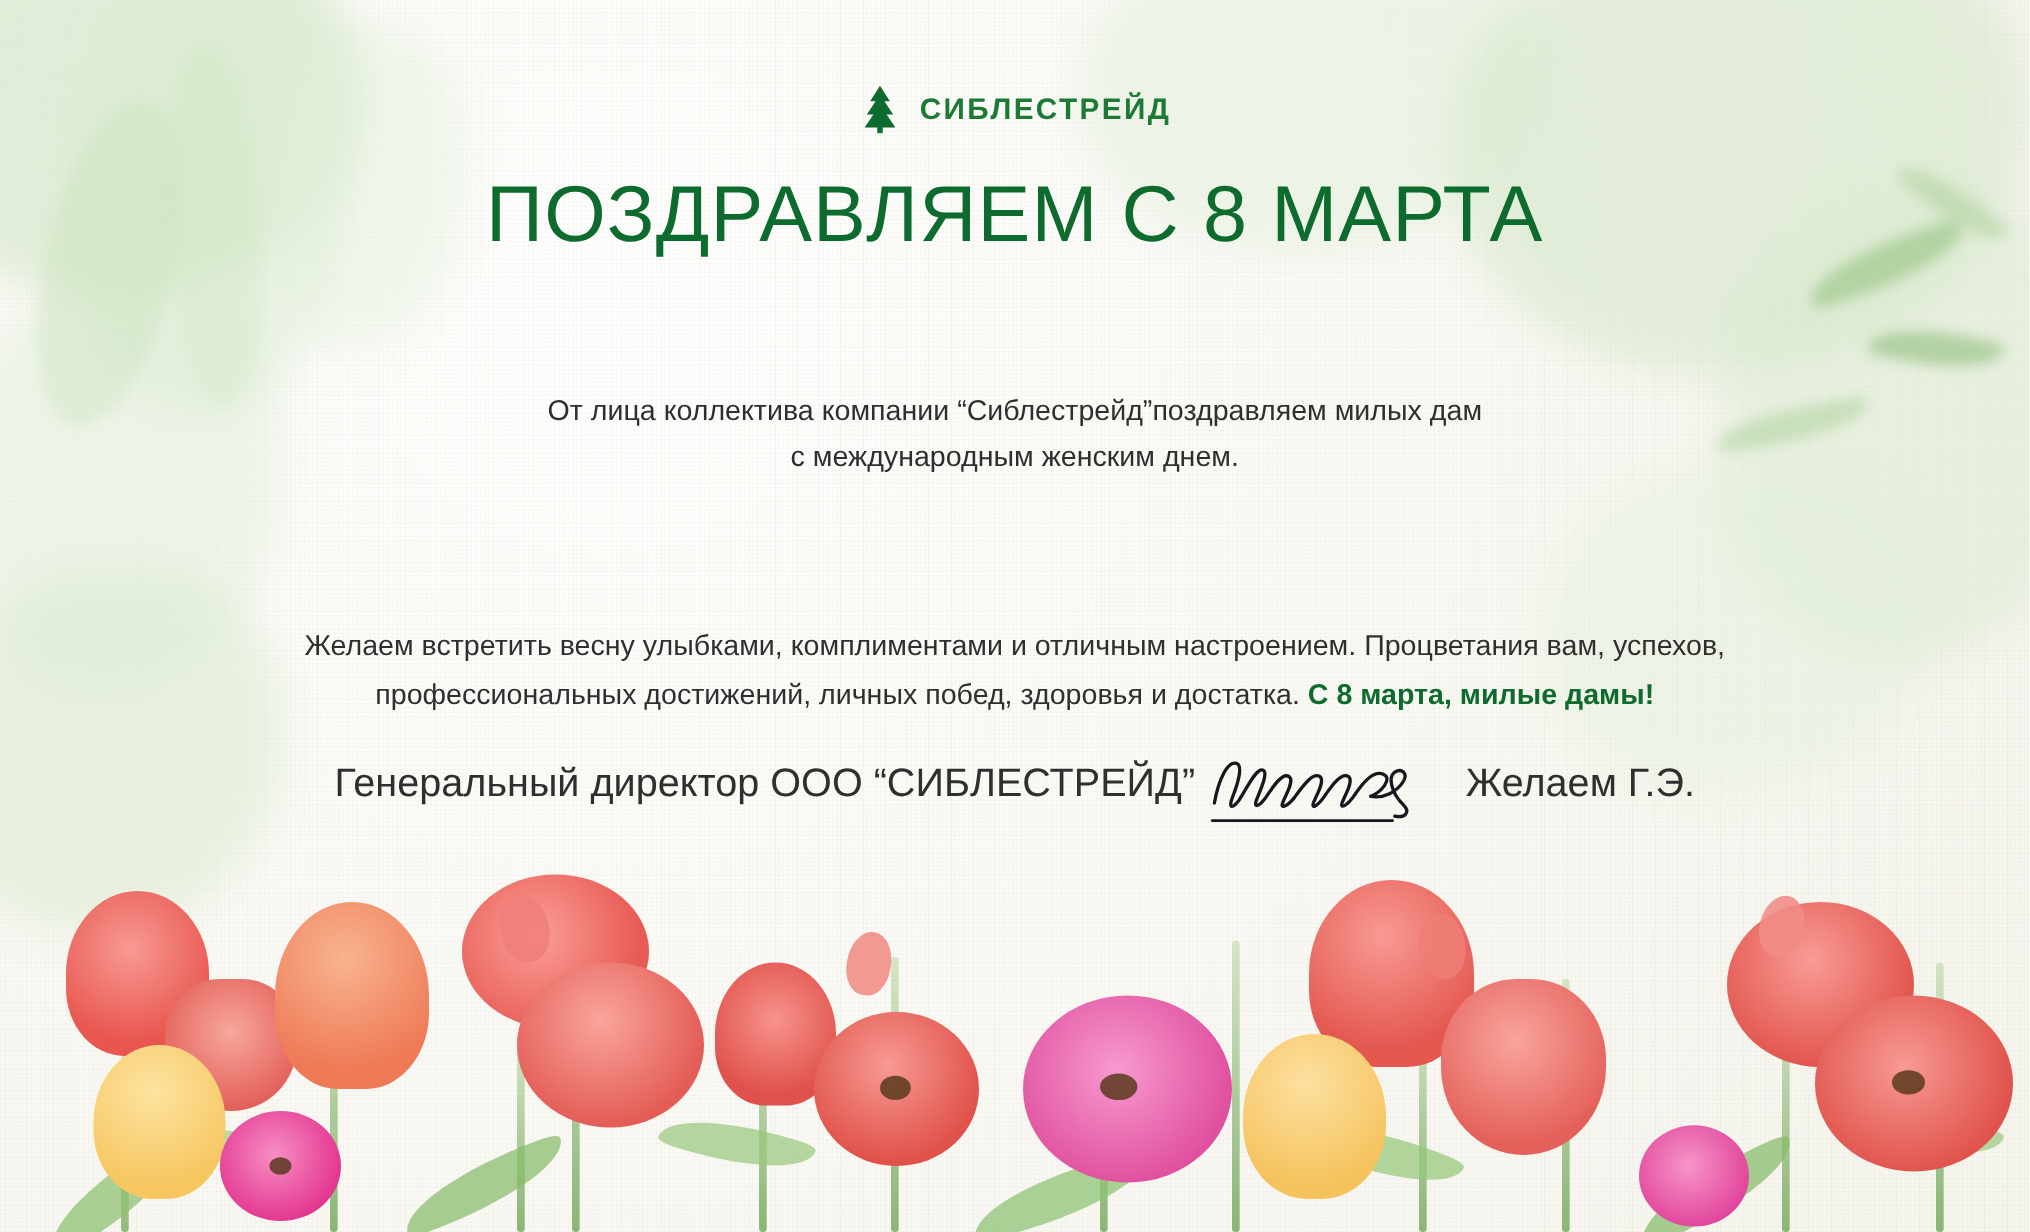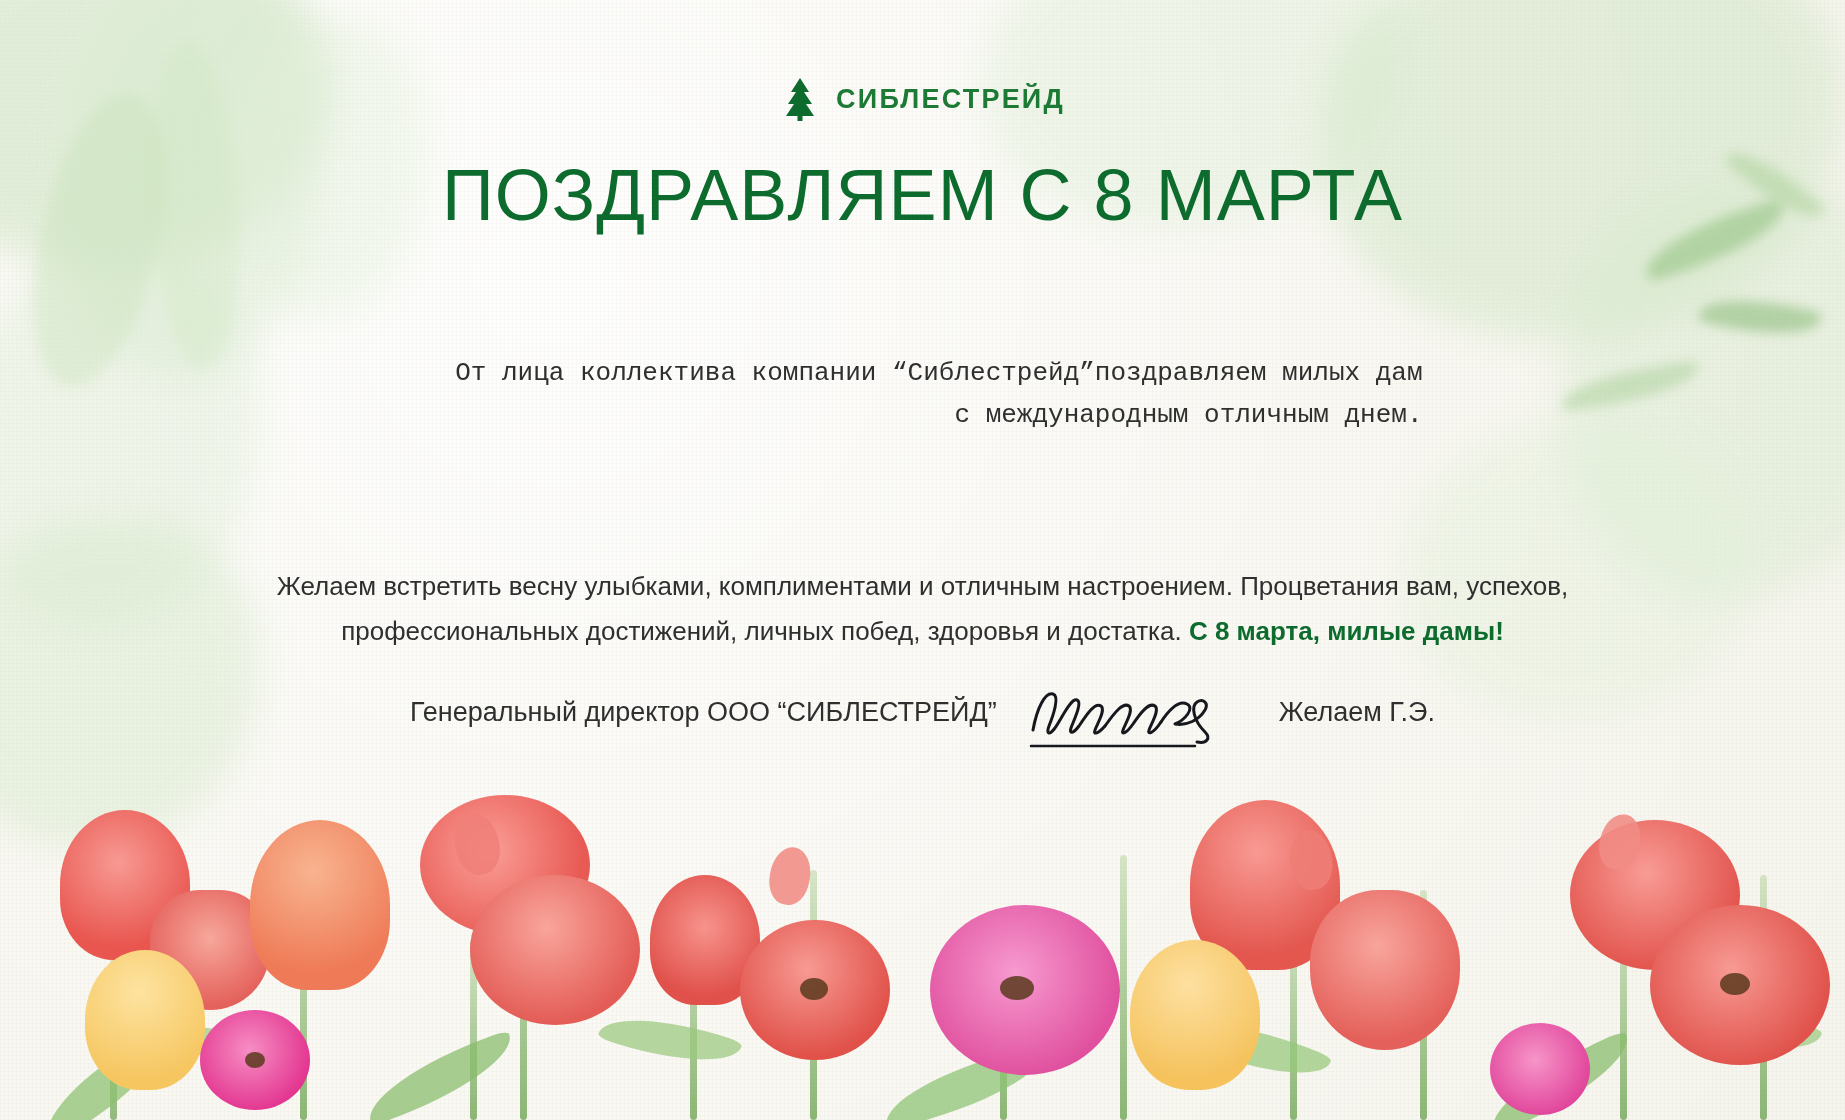--- a/index.html
+++ b/index.html
@@ -81,25 +81,25 @@
     font-family: "Liberation Sans", sans-serif;
   }
 
   
   .intro {
     position: absolute;
     top: 352px;
     left: 50%;
     transform: translateX(-50%);
     width: 1000px;
-    text-align: right;
+    text-align: center;
     color: #2f2f2f;
     font-size: 26px;
     line-height: 1.62;
-    font-family: Liberation Mono, monospace;
+    font-family: Liberation Sans, sans-serif;
   }
   .wish {
     position: absolute;
     top: 540px;
     left: 50%;
     transform: translateX(-50%);
     width: 1420px;
     text-align: center;
     color: #2f2f2f;
     font-size: 26px;
@@ -114,23 +114,23 @@
 
   
   .sign-row {
     position: absolute;
     top: 672px;
     left: 0;
     right: 0;
     display: flex;
     align-items: center;
     justify-content: center;
-    gap: 26px;
+    gap: 8px;
     color: #2f2f2f;
-    font-size: 27px;
+    font-size: 36px;
     font-family: "Liberation Sans", sans-serif;
   }
   .sign-title { white-space: nowrap; }
   .sign-name  { white-space: nowrap; }
   .signature-img { width: 230px; height: 80px; display: block; }
 
   
   .flower-band {
     position: absolute;
     left: 0;
@@ -201,21 +201,21 @@
         <rect x="17.5" y="39" width="5" height="6" fill="#0d6b2e"></rect>
       </svg>
     </span>
     <span class="logo-text">СИБЛЕСТРЕЙД</span>
   </div>
 
   <div class="headline">ПОЗДРАВЛЯЕМ С 8 МАРТА</div>
 
   <div class="intro">
     <div>От лица коллектива компании “Сиблестрейд”поздравляем милых дам</div>
-    <div>с международным отличным днем.</div>
+    <div>с международным женским днем.</div>
   </div>
 
   <div class="wish">
     <span>Желаем встретить весну улыбками, комплиментами и отличным настроением. Процветания вам, успехов, профессиональных достижений, личных побед, здоровья и достатка. </span><span class="accent">С 8 марта, милые дамы!</span>
   </div>
 
   <div class="sign-row">
     <span class="sign-title">Генеральный директор ООО “СИБЛЕСТРЕЙД”</span>
     <span>
       <svg class="signature-img" viewBox="0 0 230 80" xmlns="http://www.w3.org/2000/svg" aria-hidden="true">

